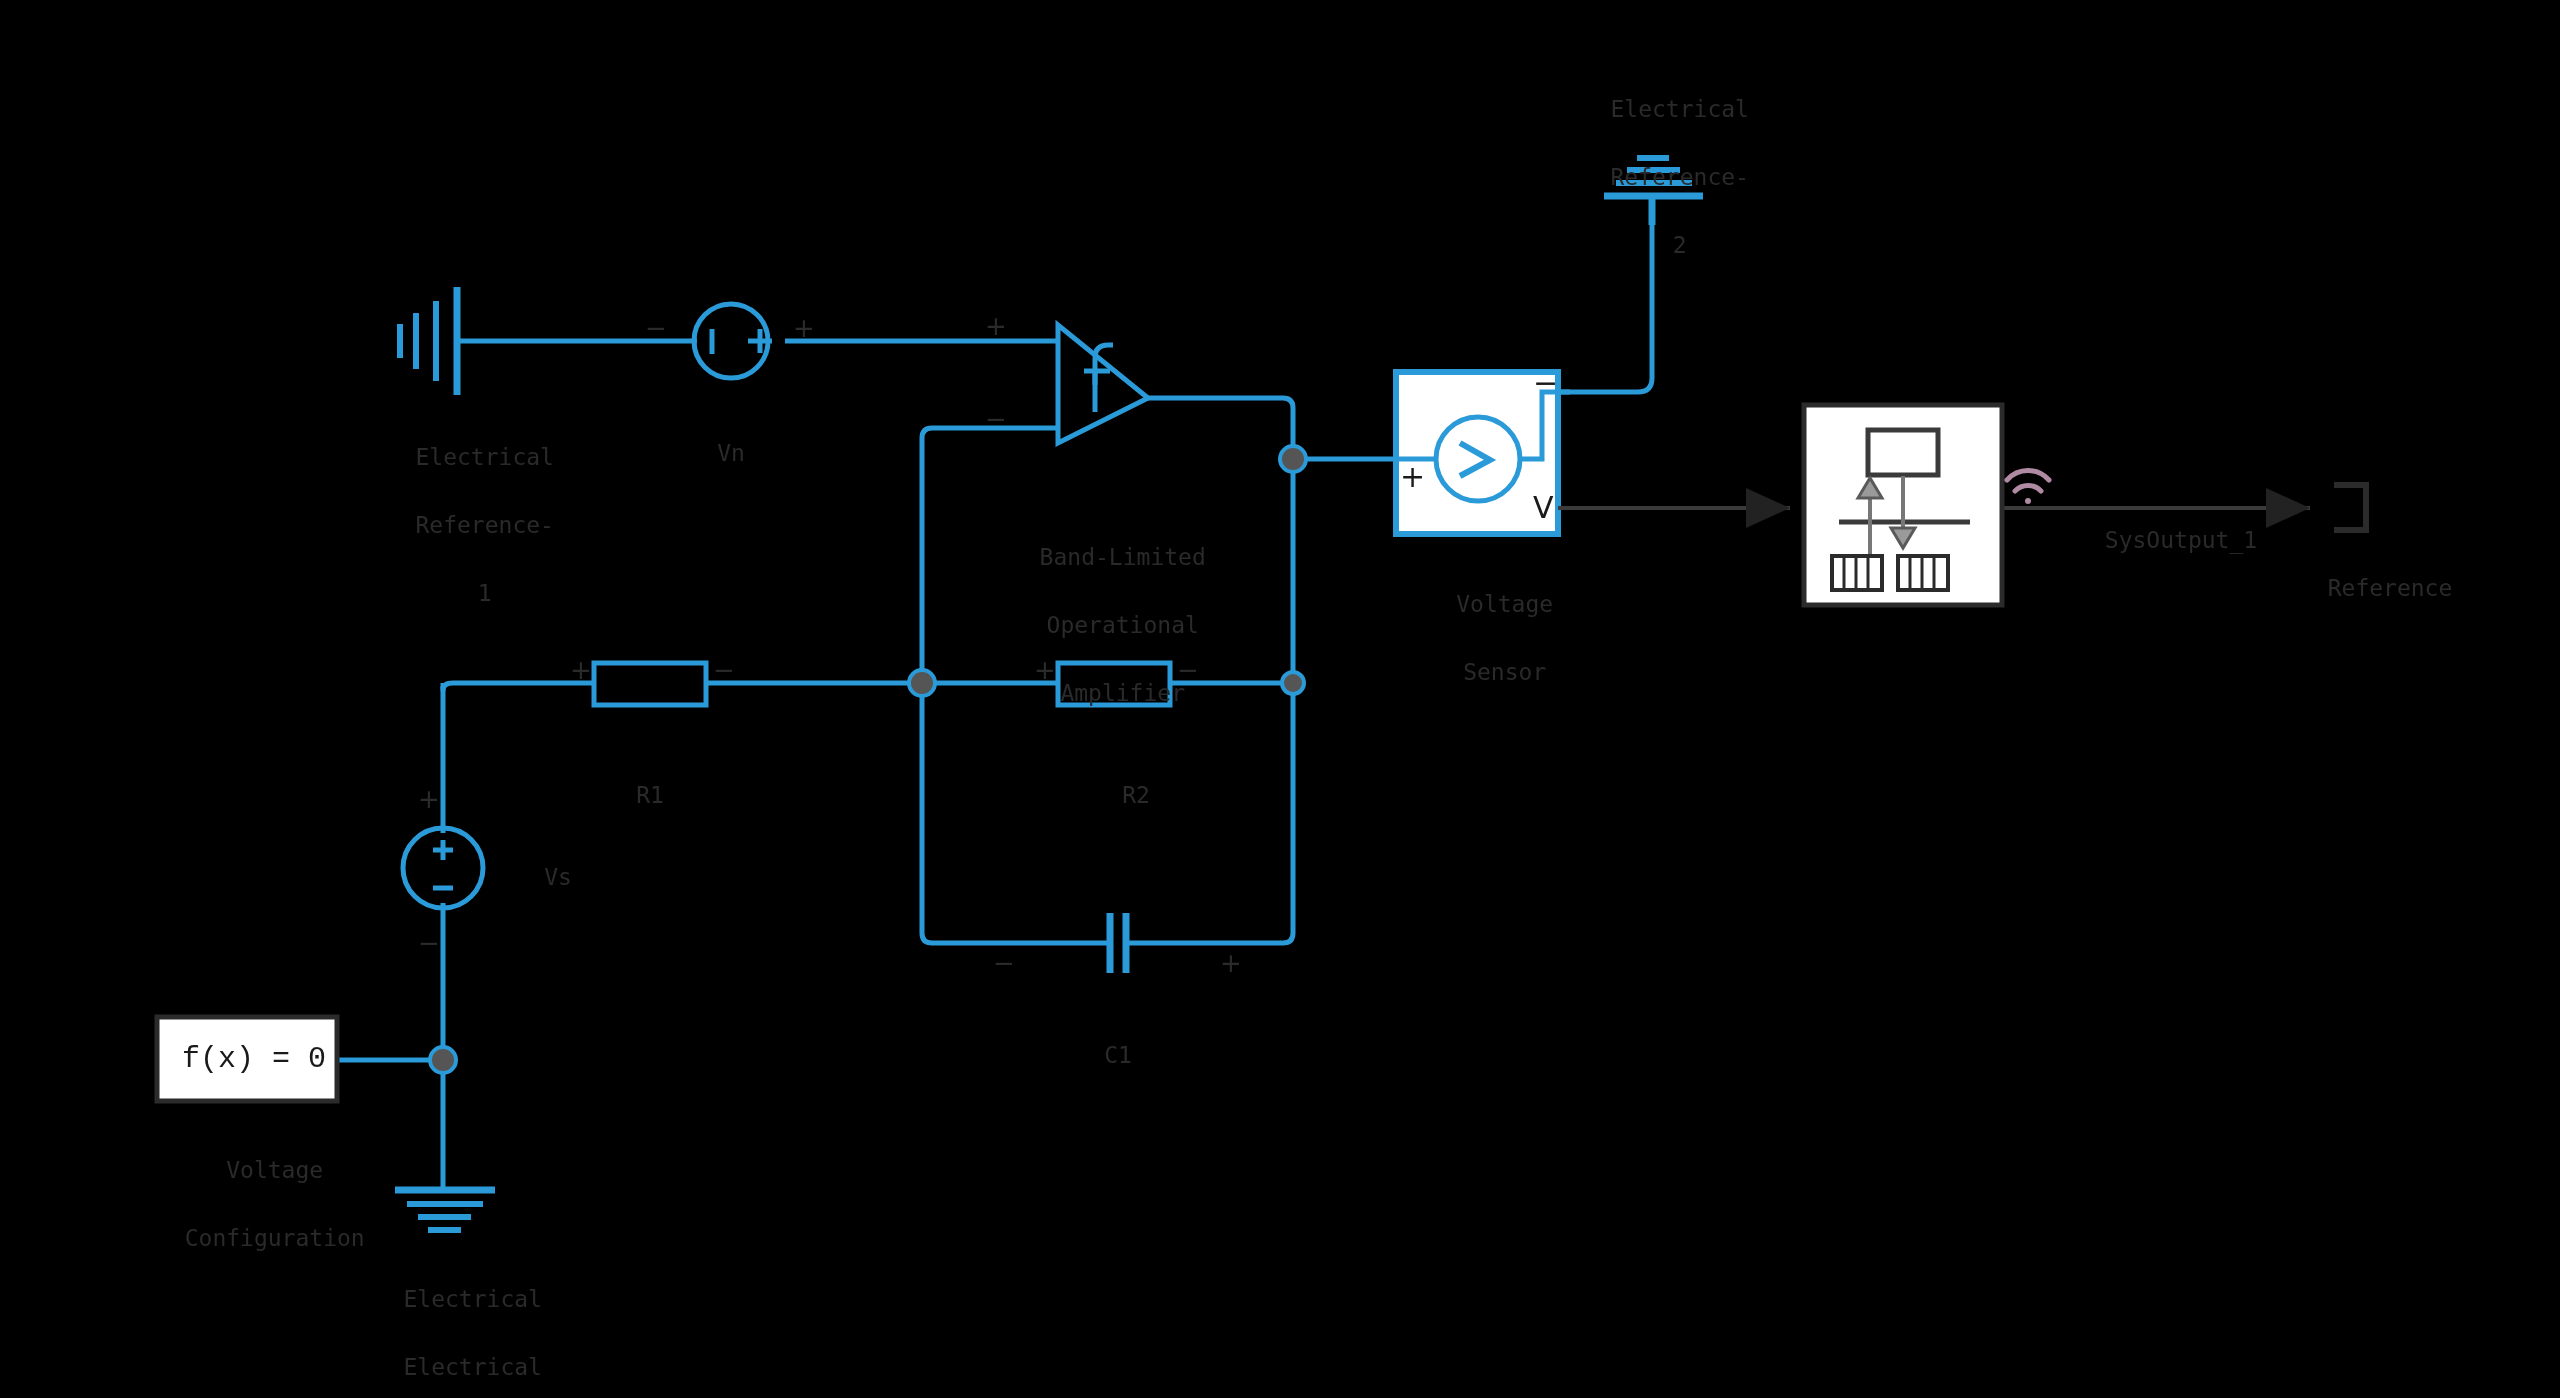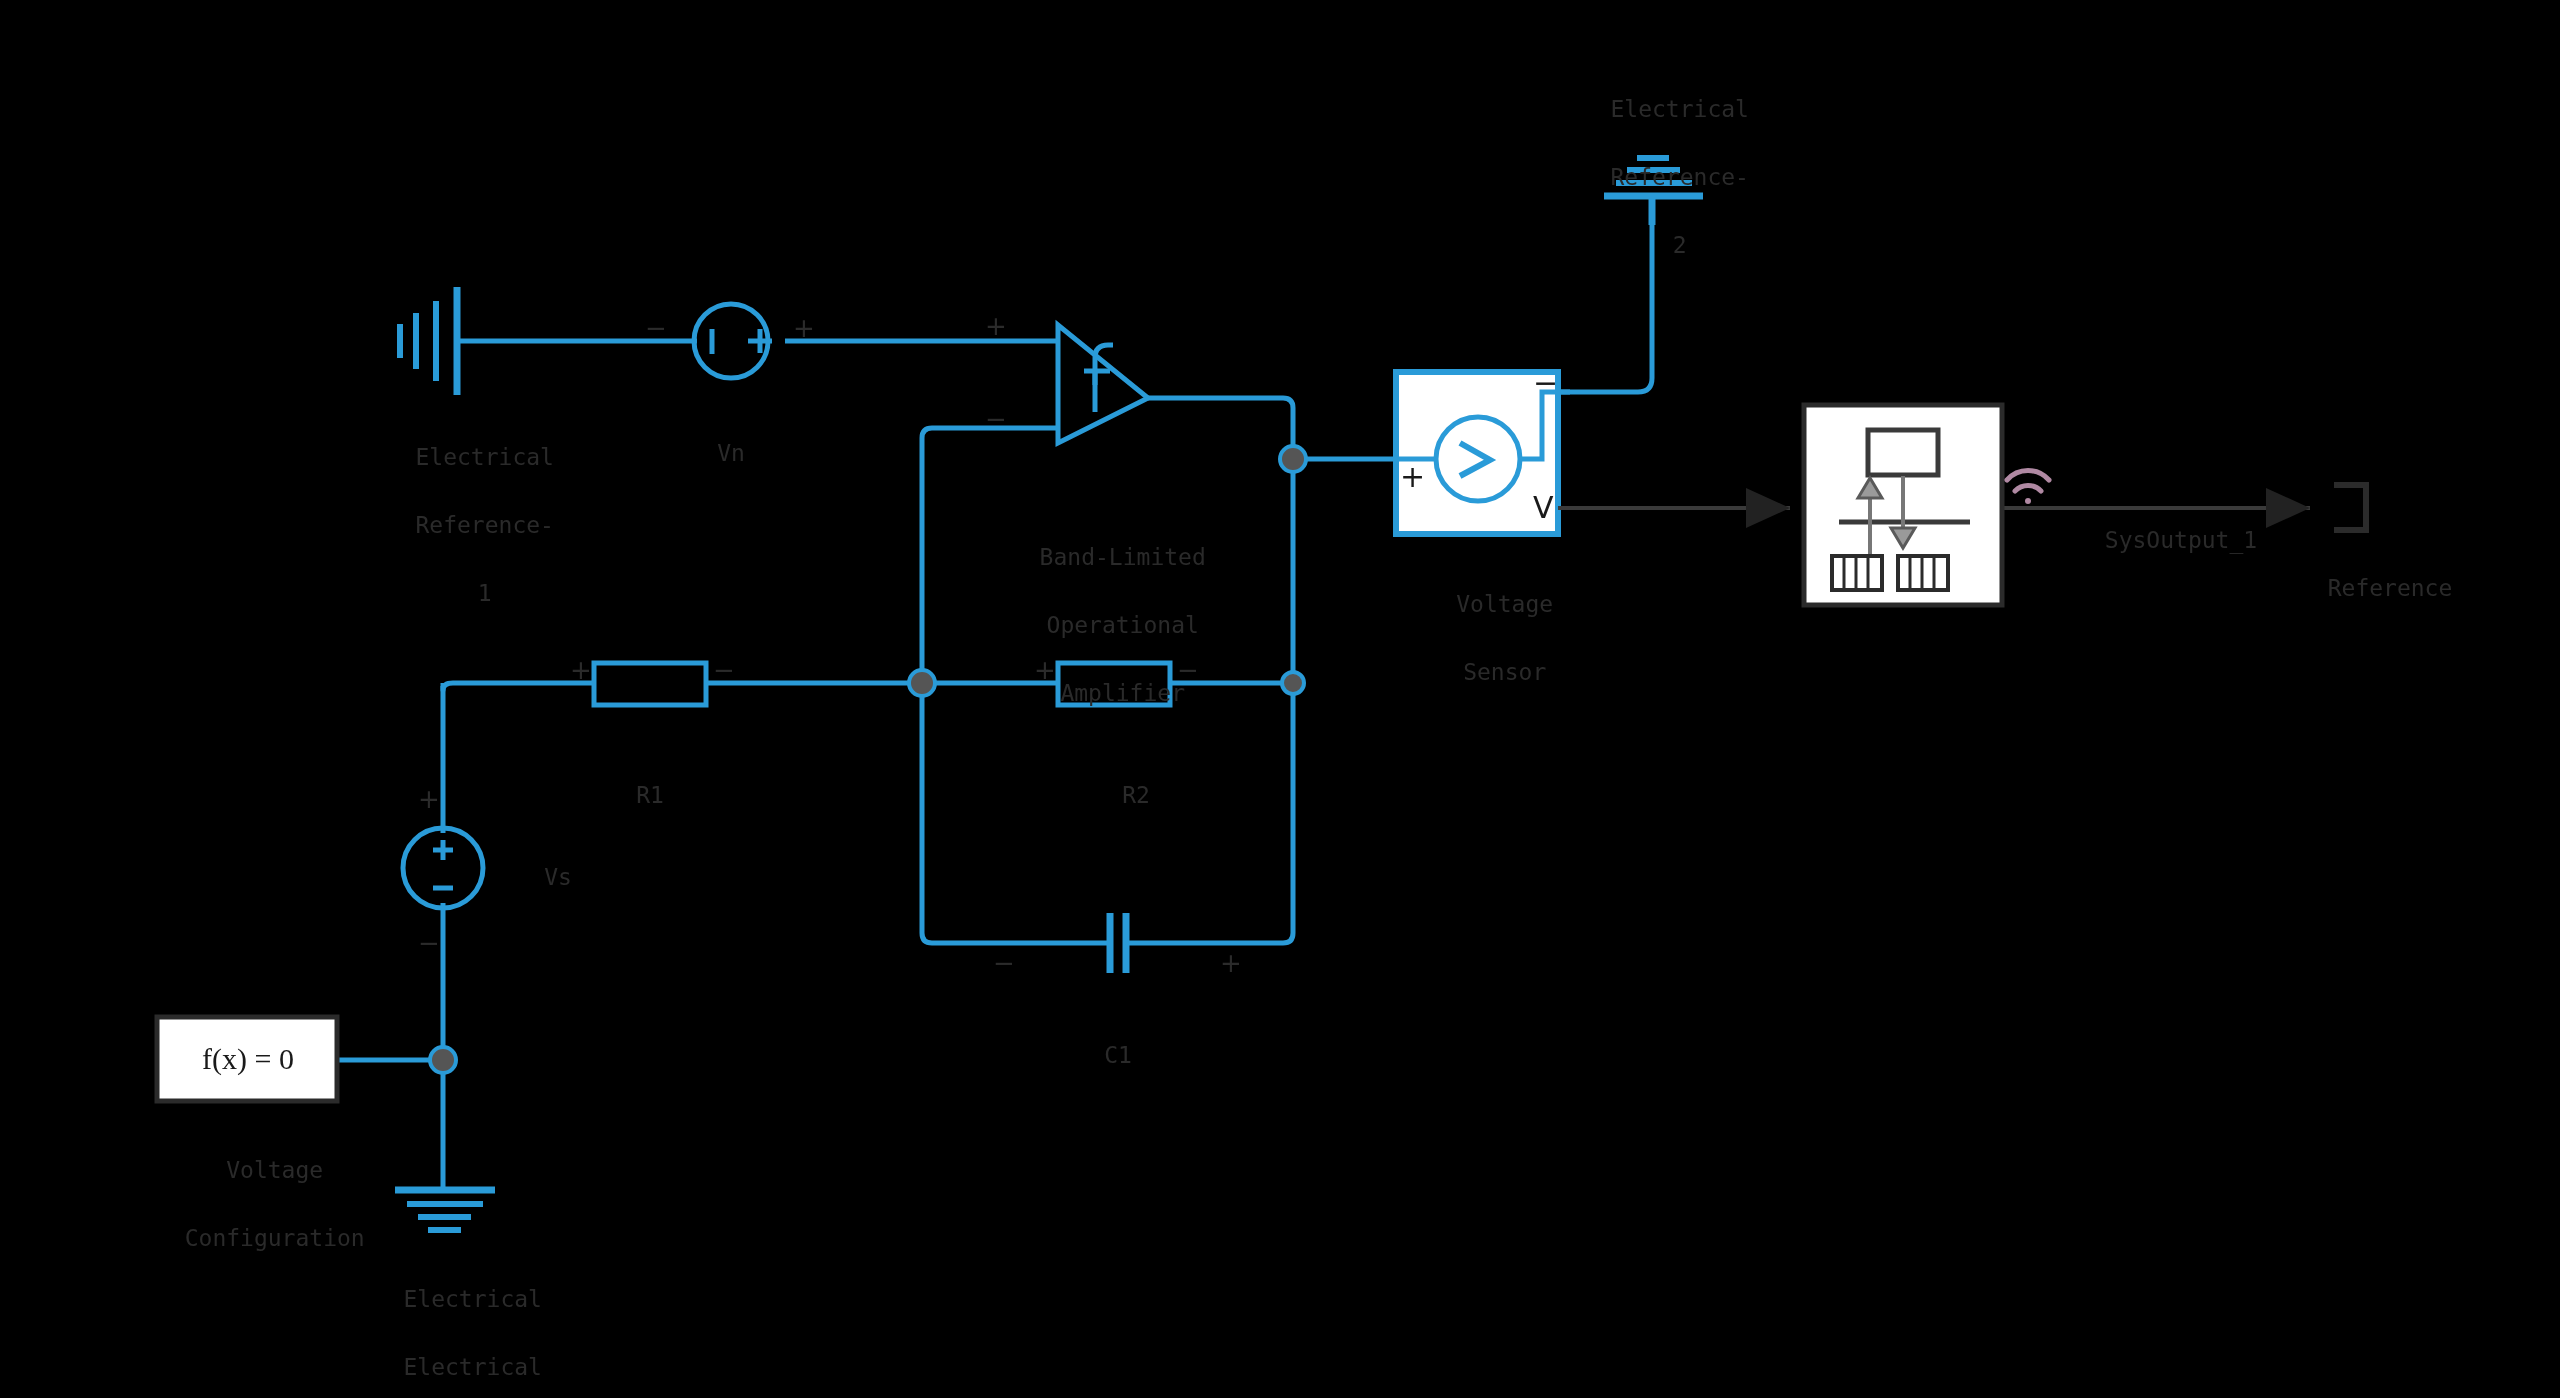--- a/index.html
+++ b/index.html
@@ -48,21 +48,21 @@
     color: #1a1a1a;
     font-family: "DejaVu Sans", "Liberation Sans", sans-serif;
     font-size: 30px;
     line-height: 30px;
     white-space: pre;
     user-select: none;
   }
   .solver-text {
     position: absolute;
     color: #1a1a1a;
-    font-family: Liberation Serif, serif;
+    font-family: Liberation Mono, monospace;
     font-size: 30px;
     line-height: 30px;
     white-space: pre;
     user-select: none;
   }
 </style>
 </head>
 <body>
 
 <div id="canvas">

